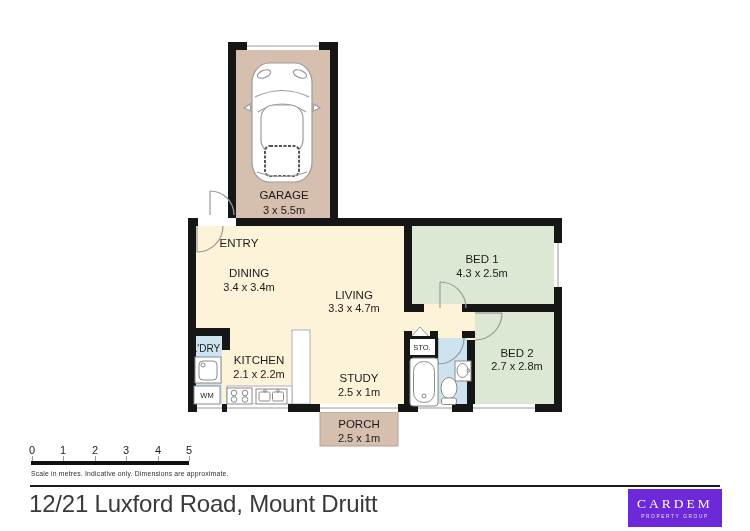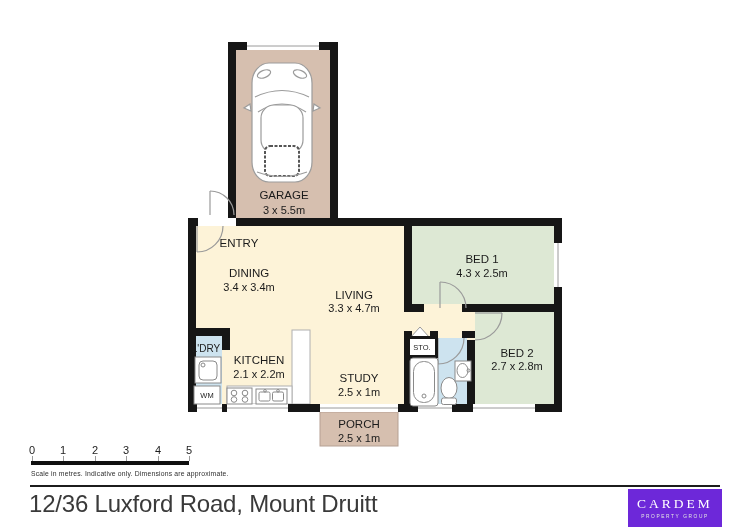--- a/index.html
+++ b/index.html
@@ -211,19 +211,19 @@
     <div class="scale-tick" style="left:63px"></div>
     <div class="scale-tick" style="left:95px"></div>
     <div class="scale-tick" style="left:126px"></div>
     <div class="scale-tick" style="left:158px"></div>
     <div class="scale-tick" style="left:189px"></div>
     <div class="scale-bar-line"></div>
     <div class="scale-caption">Scale in metres. Indicative only. Dimensions are approximate.</div>
   </div>
 
   <div class="divider"></div>
-  <div class="address">12/36 Luxford Road, Mount Druitt</div>
+  <div class="address">12/21 Luxford Road, Mount Druitt</div>
   <div class="logo">
     <div class="logo-brand">CARDEM</div>
     <div class="logo-tagline">PROPERTY GROUP</div>
   </div>
 
 </div>
 
 </body></html>

